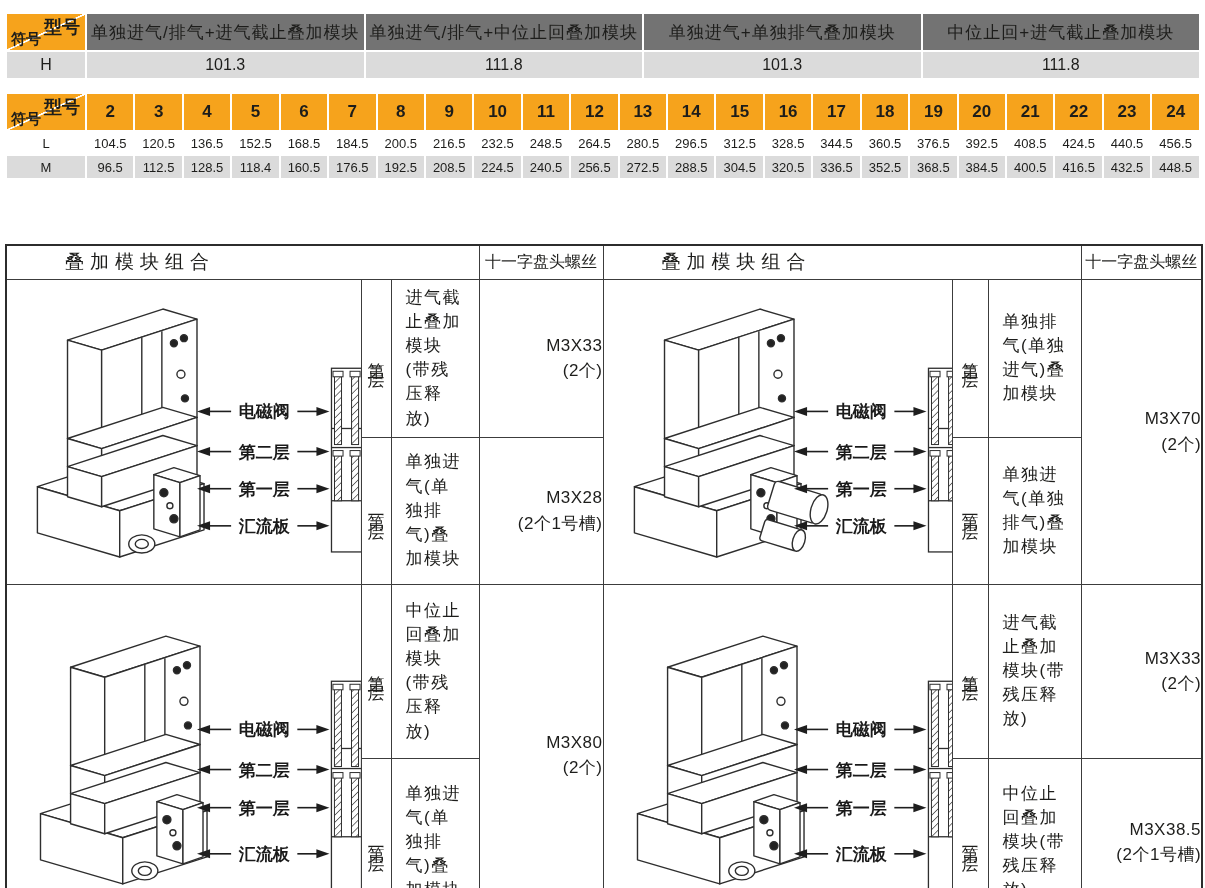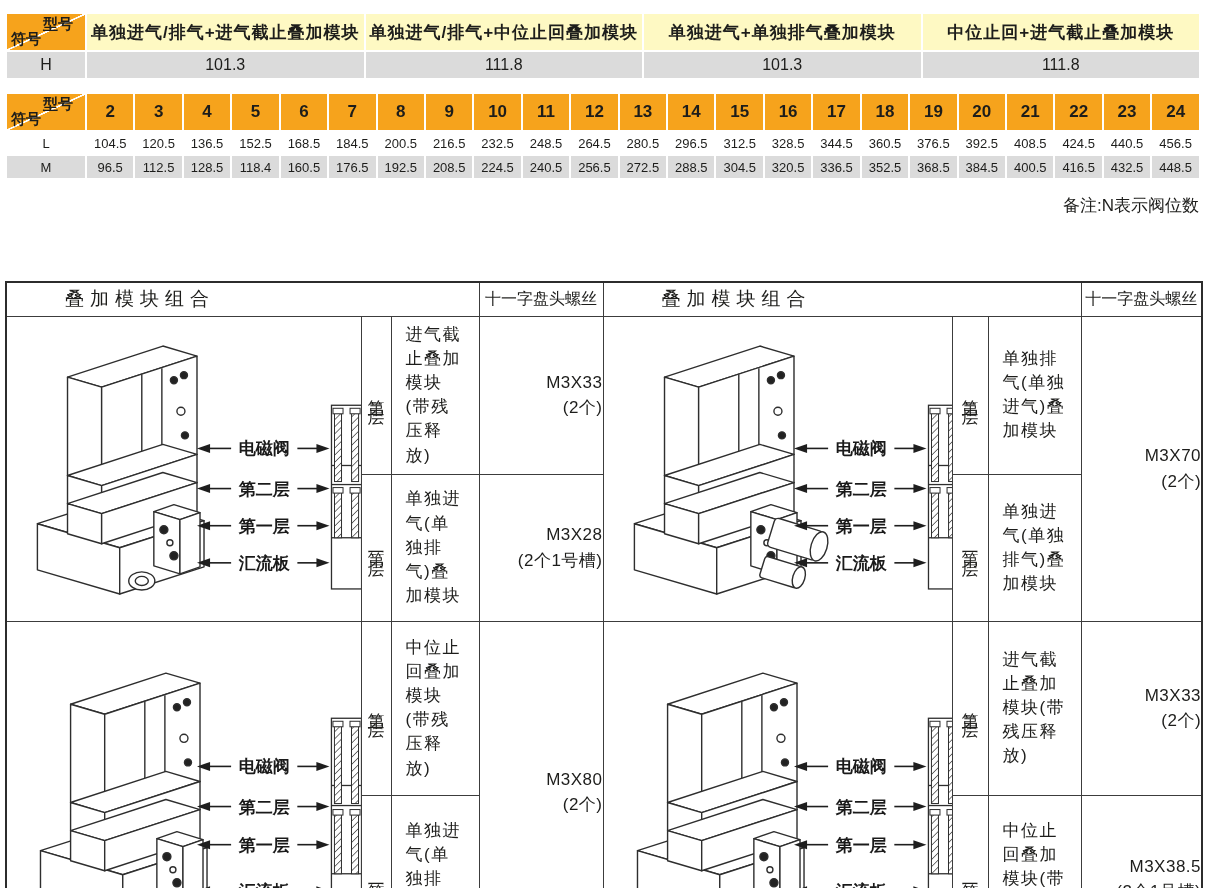--- a/index.html
+++ b/index.html
@@ -3,26 +3,26 @@
 <meta charset="utf-8">
 <style>
   *{box-sizing:border-box;margin:0;padding:0}
   html,body{background:#fff}
   body{width:1205px;height:888px;font-family:"Liberation Sans",sans-serif;color:#1d1d1b;overflow:hidden}
   .page{position:relative;width:1205px;height:888px;padding:12px 4px 0 5px}
 
   table{border-collapse:collapse}
   .spec-table,.dim-table{width:1196px;table-layout:fixed}
   .spec-table td,.dim-table td{border:2px solid #fff;overflow:hidden;white-space:nowrap}
-  .spec-table .col-h{background:#fef9c3;font-weight:bold;font-size:17px;text-align:center;height:38px;letter-spacing:1px}
+  .spec-table .col-h{background:#737373;font-weight:normal;font-size:17px;text-align:center;height:38px;letter-spacing:1px}
   .spec-table .val-row td{background:#DBDBDB;text-align:center;font-size:16px;height:28px}
   .c-label{width:80px}
 
   .corner{position:relative;background:linear-gradient(to bottom right,#F6A31C 48.6%,#fff 49.1%,#fff 51.1%,#F6A31C 51.6%);}
-  .corner .ct{position:absolute;top:1px;right:12px;font-weight:bold;font-size:15px}
+  .corner .ct{position:absolute;top:1px;right:5px;font-weight:bold;font-size:18px}
   .corner .cb{position:absolute;bottom:1px;left:4px;font-weight:bold;font-size:15px}
 
   .dim-table{margin-top:12px}
   .dim-table .num-h{background:#F6A31C;font-weight:bold;font-size:17px;text-align:center;height:38px}
   .dim-table .rl{text-align:center;font-size:16px}
   .dim-table tr[data-name="dim-row-0"] td{background:#fff;height:24px;text-align:center;font-size:13px}
   .dim-table tr[data-name="dim-row-1"] td{background:#DBDBDB;height:24px;text-align:center;font-size:13px}
 
   .note{width:1196px;text-align:right;font-size:17px;margin-top:14px;padding-right:2px}
 
@@ -159,21 +159,20 @@
           <td data-name="dim-value">368.5</td>
           <td data-name="dim-value">384.5</td>
           <td data-name="dim-value">400.5</td>
           <td data-name="dim-value">416.5</td>
           <td data-name="dim-value">432.5</td>
           <td data-name="dim-value">448.5</td>
         </tr>
     </tbody>
   </table>
 
-  <div class="note" data-name="note-text">备注:N表示阀位数</div>
 
   <table class="module-table" data-name="module-table">
     <colgroup>
       <col style="width:355px">
         <col style="width:30px">
         <col style="width:88px">
         <col style="width:124px">
       <col style="width:349px">
         <col style="width:36px">
         <col style="width:93px">

